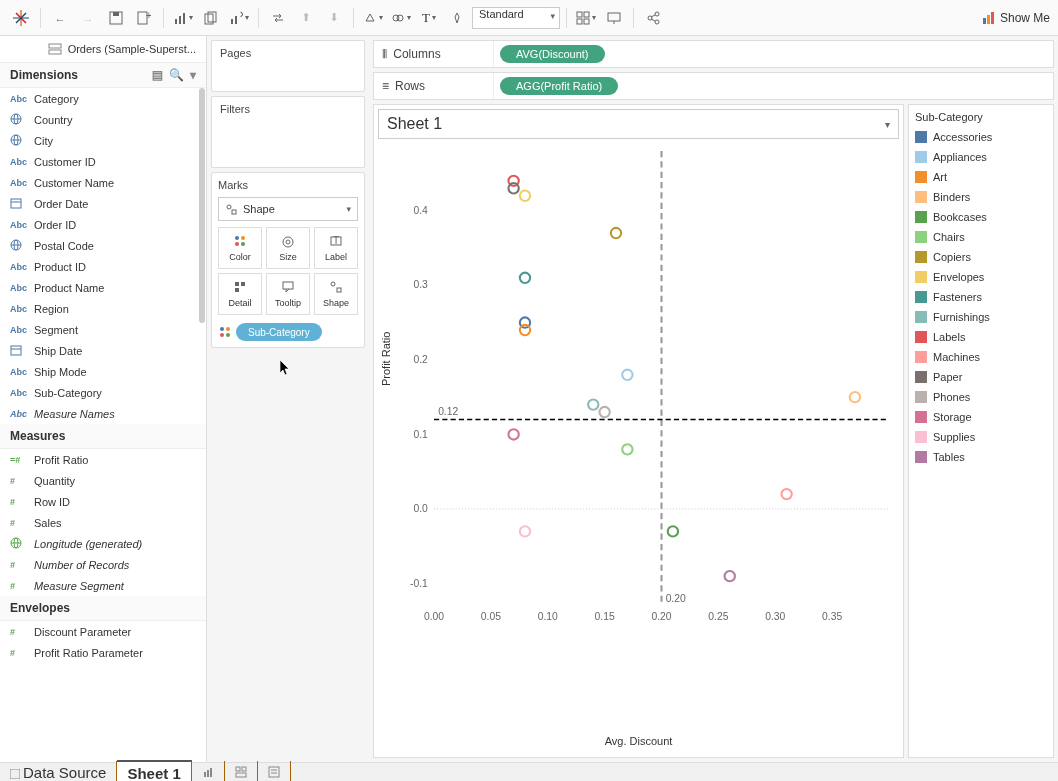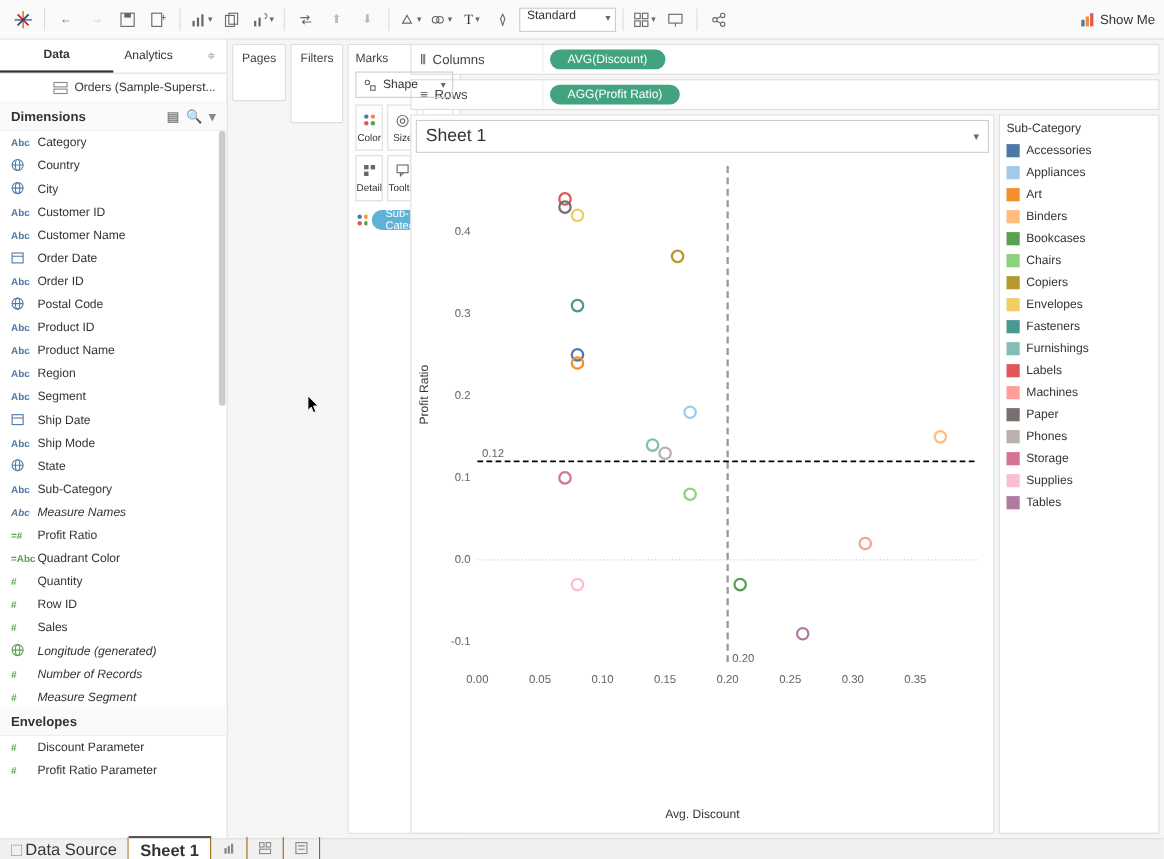--- a/index.html
+++ b/index.html
@@ -19,21 +19,21 @@
   .conn-row { display: flex; align-items: center; padding: 6px 10px; border-bottom: 1px solid #eee; gap: 6px; justify-content: flex-end; }
   .sec-head { background: #fafafa; padding: 5px 10px; font-weight: bold; font-size: 12px; border-bottom: 1px solid #eee; display:flex; align-items:center;}
   .sec-head .mini-icons { margin-left:auto; display:flex; gap:6px; color:#888;}
   .field-list { overflow-y: auto; flex: 0 0 auto; }
   .field { display: flex; align-items: center; padding: 2px 10px; height: 21px; cursor: pointer; gap: 6px;}
   .field .ico { width: 18px; font-size: 9px; color: #4e79a7; font-weight: bold; text-align: left; }
   .field.italic { font-style: italic; }
   .dim-scroll { max-height: 358px; overflow-y: hidden; position: relative; }
   .scrollbar-fake { position:absolute; right:0; top:0; width:8px; height:100%; }
   .scrollbar-fake .thumb { position:absolute; left:1px; top:0; width:6px; height:70%; background:#ccc; border-radius:3px;}
-  .mid-col { width: 162px; padding: 4px; display: flex; flex-direction: row; gap: 4px; }
+  .mid-col { width: 162px; padding: 4px; display: flex; flex-direction: column; gap: 4px; }
   .card { background: #fff; border: 1px solid #ddd; border-radius: 2px; padding: 6px 8px; }
   .card-title { font-size: 11px; color: #444; margin-bottom: 2px; }
   .marks-card { background:#fff; border:1px solid #ddd; border-radius:2px; padding:6px;}
   .marks-type { margin-top:6px; height:24px; border:1px solid #ccc; display:flex; align-items:center; padding:0 6px; gap:6px; position:relative;}
   .marks-type::after{content:"▾"; position:absolute; right:6px; font-size:9px; color:#666;}
   .marks-grid { display:grid; grid-template-columns: repeat(3,1fr); gap:4px; margin-top:6px;}
   .mark-btn { border:1px solid #ddd; height:42px; display:flex; flex-direction:column; align-items:center; justify-content:center; gap:2px; font-size:9px; cursor:pointer;}
   .pill-row { display:flex; align-items:center; gap:4px; margin-top:8px;}
   .pill { background:#5fb2d5; color:#fff; padding:2px 12px; border-radius:10px; font-size:10px; height:18px; display:flex; align-items:center;}
   .content-col { flex: 1; display:flex; flex-direction:column; padding:4px; gap:4px;}
@@ -170,27 +170,20 @@
         <rect x="5" y="4" width="3" height="9" fill="#f28e2b"></rect>
         <rect x="9" y="1" width="3" height="12" fill="#e15759"></rect>
       </svg>
     <span>Show Me</span>
   </div>
 </div>
 
 <div class="main-row">
 
   <div class="left-col">
-    <div class="data-tabs">
-      <div class="tab active">Data</div>
-      <div class="tab ana-tab">
-          <span>Analytics</span>
-          <span style="font-size:9px;color:#888;">≑</span>
-        </div>
-    </div>
     <div class="conn-row">
       <svg width="14" height="14">
           <rect x="1" y="2" width="12" height="4" fill="none" stroke="#888"></rect>
           <rect x="1" y="8" width="12" height="4" fill="none" stroke="#888"></rect>
         </svg>
       <span>Orders (Sample-Superst...</span>
     </div>
     <div class="sec-head">
       <span>Dimensions</span>
       <span class="mini-icons">
@@ -271,44 +264,33 @@
               <rect x="1" y="2" width="10" height="9" fill="none" stroke="#4e79a7"></rect>
               <line x1="1" y1="5" x2="11" y2="5" stroke="#4e79a7"></line>
             </svg></span>
           <span>Ship Date</span>
         </div>
         <div class="field">
           <span class="ico" style="color:#4e79a7">Abc</span>
           <span>Ship Mode</span>
         </div>
         <div class="field">
-          <span class="ico" style="color:#4e79a7"><svg width="12" height="12">
-              <circle cx="6" cy="6" r="5" fill="none" stroke="#4e79a7"></circle>
-              <ellipse cx="6" cy="6" rx="2" ry="5" fill="none" stroke="#4e79a7"></ellipse>
-              <line x1="1" y1="6" x2="11" y2="6" stroke="#4e79a7"></line>
-            </svg></span>
-          <span>State</span>
-        </div>
-        <div class="field">
           <span class="ico" style="color:#4e79a7">Abc</span>
           <span>Sub-Category</span>
         </div>
         <div class="field italic">
           <span class="ico" style="color:#4e79a7">Abc</span>
           <span>Measure Names</span>
         </div>
       </div>
+    <div class="sec-head">Measures</div>
     <div class="field-list" id="meas-list">
         <div class="field">
           <span class="ico" style="color:#59a14f">=#</span>
           <span>Profit Ratio</span>
-        </div>
-        <div class="field">
-          <span class="ico" style="color:#59a14f">=Abc</span>
-          <span>Quadrant Color</span>
         </div>
         <div class="field">
           <span class="ico" style="color:#59a14f">#</span>
           <span>Quantity</span>
         </div>
         <div class="field">
           <span class="ico" style="color:#59a14f">#</span>
           <span>Row ID</span>
         </div>
         <div class="field">

